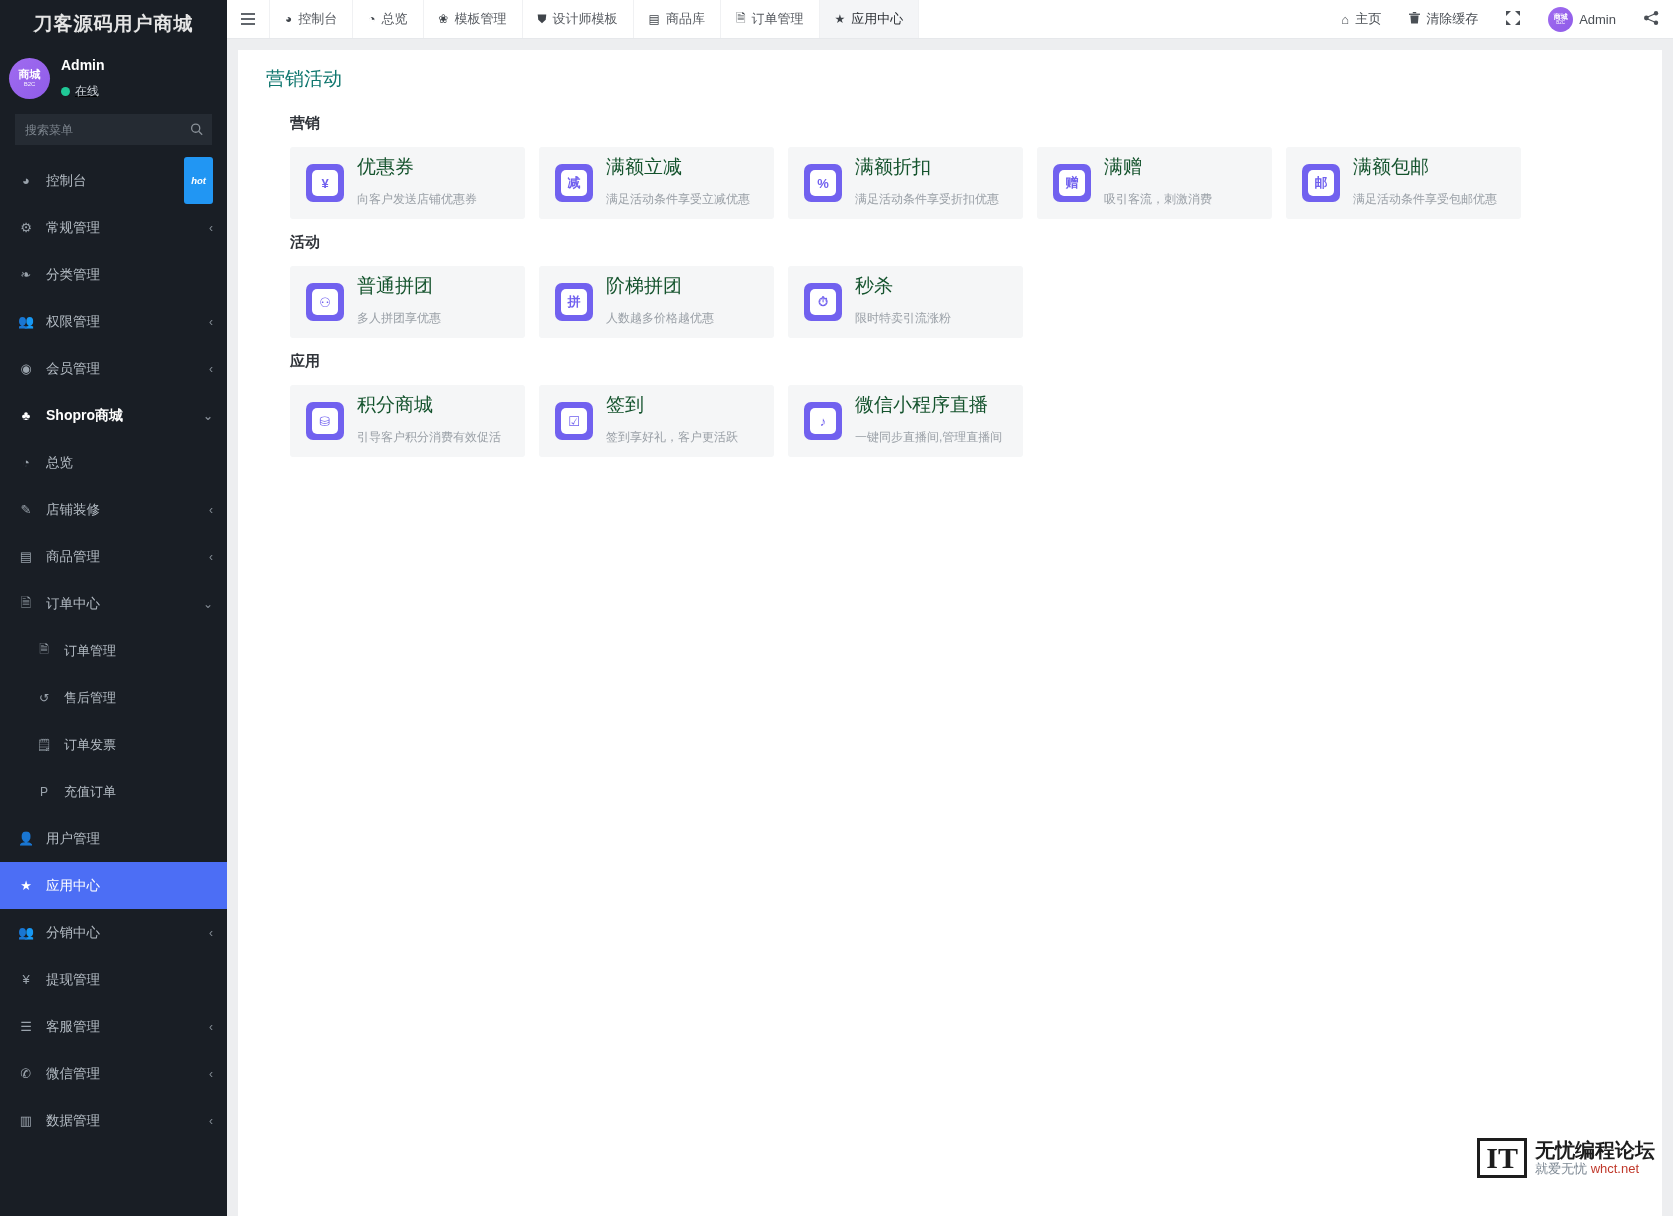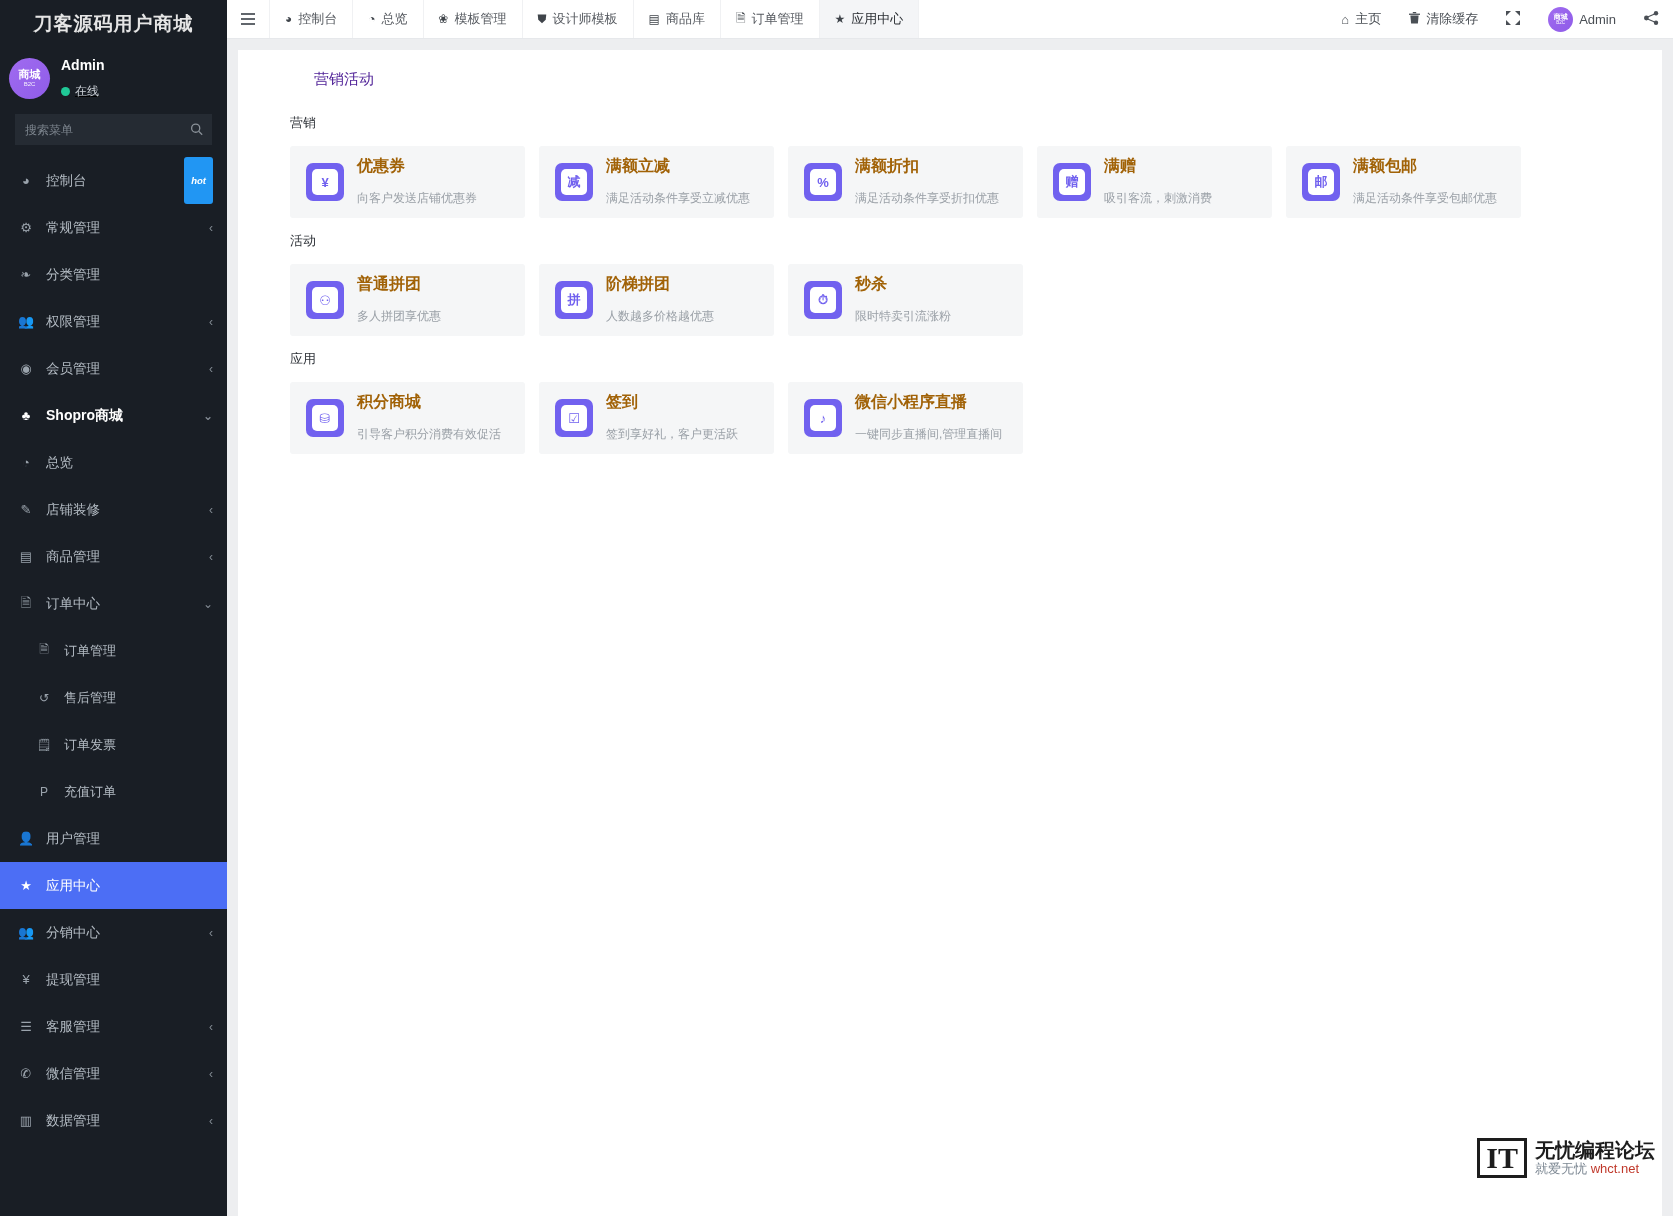--- a/index.html
+++ b/index.html
@@ -145,29 +145,28 @@
   .content-area {
     flex: 1 1 auto; background: #edeef0; padding: 11px 11px 0 11px;
     overflow: hidden;
   }
   .panel {
     background: #ffffff; height: 100%;
     padding: 18px 0 0 0;
     overflow: hidden;
   }
   .panel-title {
-    font-size: 15px; color: #4c1d95; padding: 0 28px 0 28px;
+    font-size: 19px; color: #0f766e; padding: 0 28px 0 28px;
     line-height: 22px;
-    margin-left: 48px;
   }
   .sections { padding: 24px 0 0 52px; }
   .section { margin-bottom: 6px; }
   .section-title {
-    font-size: 13px; color: #30343a;
-    margin-bottom: 14px; font-weight: normal;
+    font-size: 15px; color: #30343a;
+    margin-bottom: 14px; font-weight: bold;
   }
   .card-grid {
     display: flex; flex-wrap: wrap; gap: 14px;
     margin-bottom: 14px;
   }
   .card {
     width: 235px; height: 72px;
     background: #f5f6f7;
     border-radius: 3px;
     display: flex; align-items: center;
@@ -183,21 +182,21 @@
   }
   .card-ico .inner {
     width: 26px; height: 26px; border-radius: 5px;
     background: #ffffff;
     display: flex; align-items: center; justify-content: center;
     color: #7161ef; font-size: 13px; font-weight: bold;
     overflow: hidden;
   }
   .card-text { min-width: 0; }
   .card-title {
-    font-size: 16px; color: #a16207; font-weight: bold;
+    font-size: 19px; color: #14532d; font-weight: normal;
     line-height: 18px; white-space: nowrap;
   }
   .card-desc {
     font-size: 12px; color: #9aa0a7; line-height: 18px;
     margin-top: 14px; white-space: nowrap;
   }
 
   
   .watermark {
     position: absolute; right: 18px; bottom: 38px;

